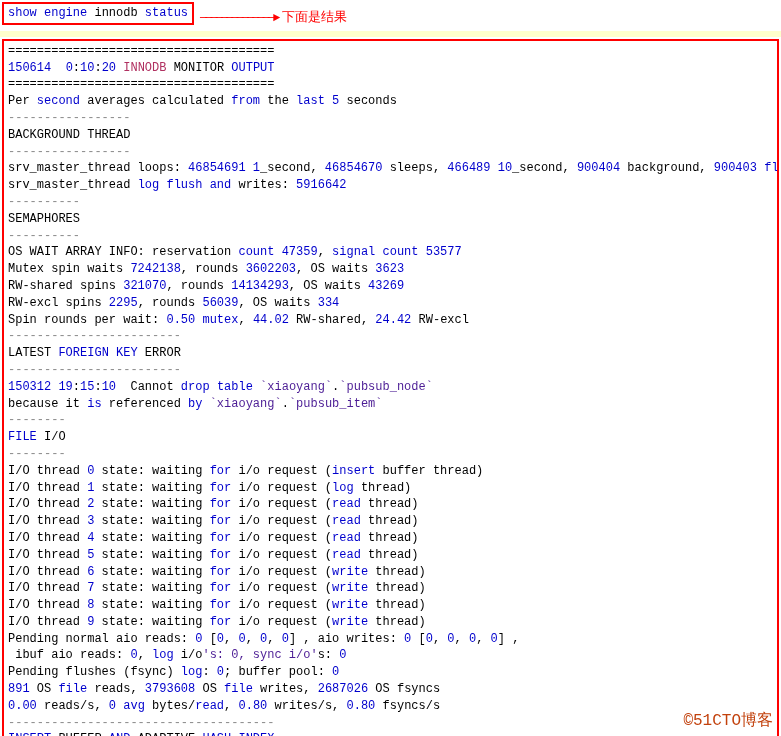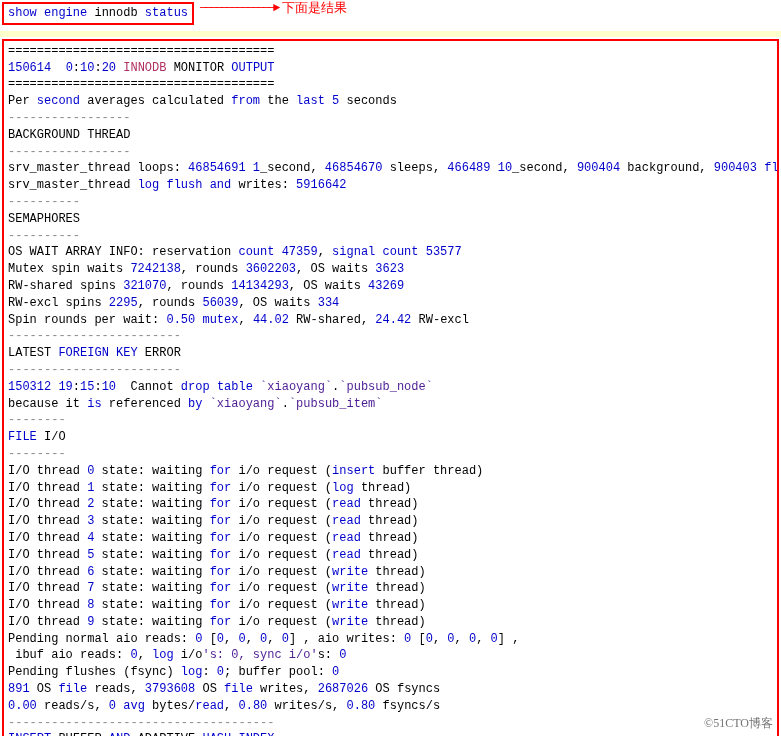--- a/index.html
+++ b/index.html
@@ -1,22 +1,22 @@
 <!DOCTYPE html>
 <html><head>
 <meta charset="utf-8">
 <style>
 body{margin:0;padding:0;font-family:"Courier New",monospace;font-size:12px;line-height:1.4;background:#fff;color:#000;width:781px}
 .cmd-box{border:2px solid red;padding:1px 4px;margin:2px;display:inline-block;background:#fff}
-.arrow-area{display:flex;align-items:flex-start;gap:4px;margin-bottom:4px}
+.arrow-area{display:flex;align-items:flex-end;gap:4px;margin-bottom:4px}
 .arrow{color:red;font-size:12px;letter-spacing:-2px}
 .arrow-label{color:red;font-family:Liberation Mono, monospace;font-size:13px}
 .yellow-strip{background:#ffffcc;height:6px;width:100%}
 .output-box{border:2px solid red;margin:2px;padding:2px 4px;white-space:pre;overflow:hidden}
-.watermark{position:absolute;right:8px;bottom:4px;color:#737373;font-family:Liberation Serif, serif;font-size:12px}
+.watermark{position:absolute;right:8px;bottom:4px;color:#c2410c;font-family:Liberation Mono, monospace;font-size:16px}
 .kw{color:#0000cd}
 .num{color:#0000cd}
 .fn{color:#b03060}
 .lit{color:#4c1d95}
 .dim{color:#8a8a8a}
 </style>
 </head>
 <body>
 
 <div class="arrow-area">

